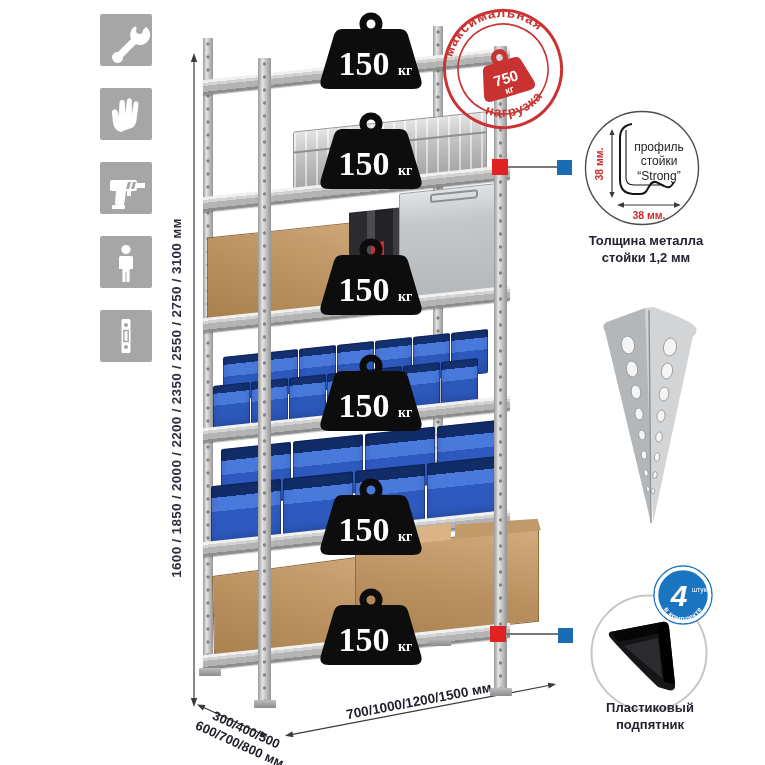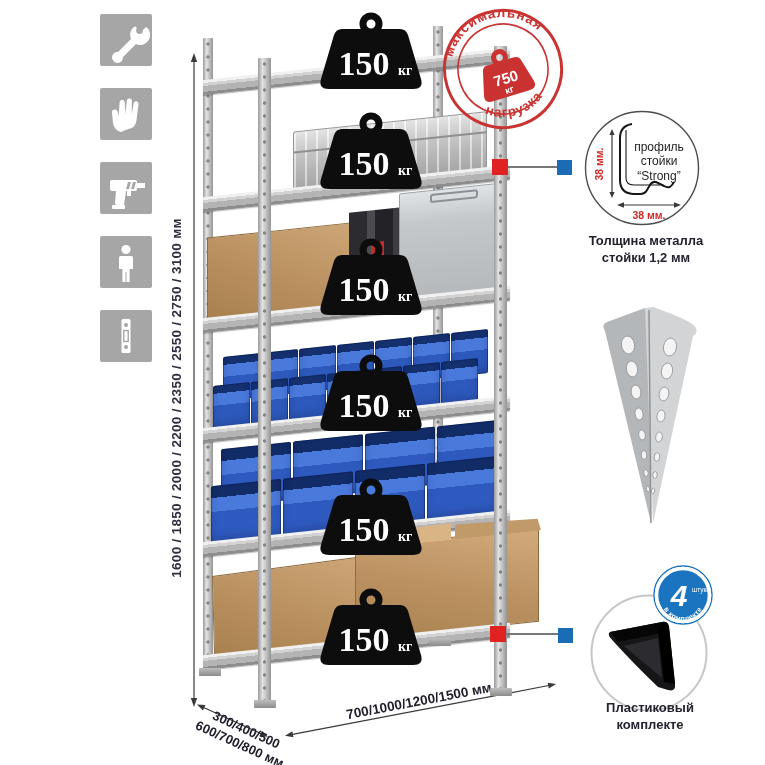--- a/index.html
+++ b/index.html
@@ -354,21 +354,21 @@
   <svg class="abs" style="left:652px;top:564px" width="62" height="62" viewBox="0 0 62 62">
     <defs>
         <path id="arcFoot" d="M10,36 A21,21 0 0 0 52,36"></path>
       </defs>
     <circle cx="31" cy="31" r="29" fill="none" stroke="#1b74c0" stroke-width="1.4"></circle>
     <circle cx="31" cy="31" r="26.5" fill="#1b74c0" stroke="#fff" stroke-width="3.6"></circle>
     <text class="badge-num" x="27" y="42" text-anchor="middle">4</text>
     <text class="badge-small" x="40" y="28">штуки</text>
     <text class="badge-arc" text-anchor="middle"><textPath href="#arcFoot" startOffset="50%">в комплекте</textPath></text>
   </svg>
-  <div class="detail-caption" style="left:588px;top:700px;width:124px">Пластиковый комплекте</div>
+  <div class="detail-caption" style="left:588px;top:700px;width:124px">Пластиковый подпятник</div>
 
   <svg class="abs" style="left:196px;top:699px;transform:rotate(24.5deg);transform-origin:0 50%" width="80" height="10">
     <line x1="6" y1="5" x2="74" y2="5" class="dimline"></line>
     <path d="M1,5 l8,-3 v6 Z" class="dimarrow"></path>
     <path d="M79,5 l-8,-3 v6 Z" class="dimarrow"></path>
   </svg>
   <div class="depth-label">
     <span>300/400/500</span><br>
     <span>600/700/800 мм</span>
   </div>

